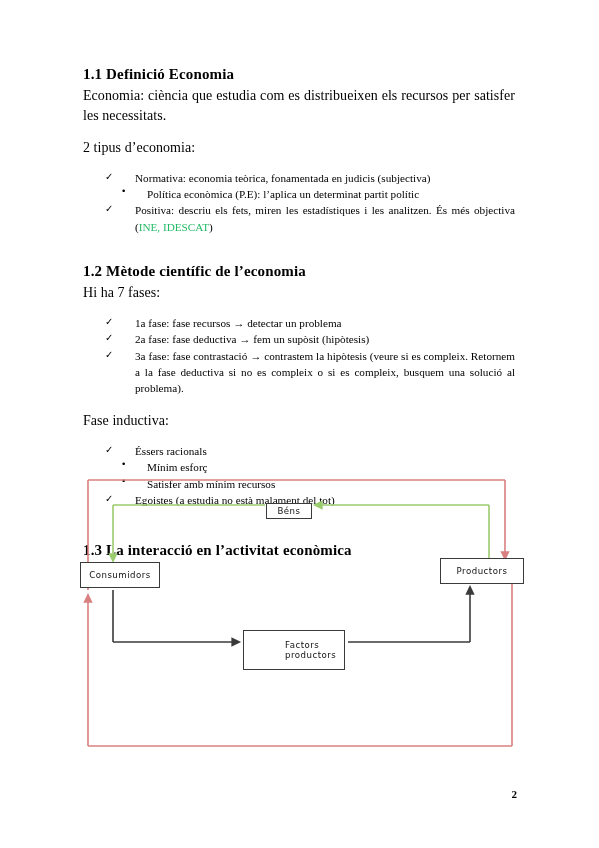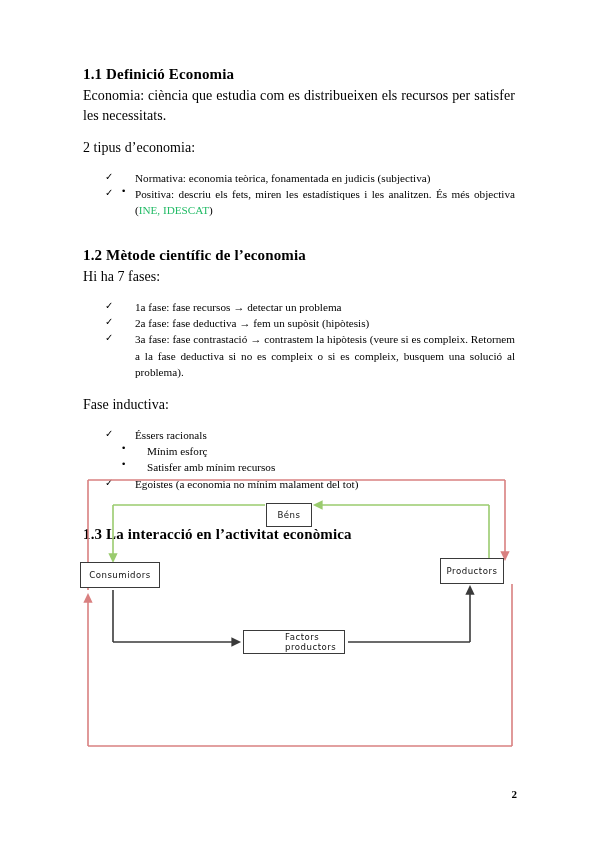--- a/index.html
+++ b/index.html
@@ -128,20 +128,21 @@
 
     <ul class="lvl1">
       <li>
         <span class="mark">✓</span>
         <span>Normativa: economia teòrica, fonamentada en judicis (subjectiva)</span>
       </li>
     </ul>
     <ul class="lvl2">
       <li>
         <span class="mark">•</span>
+        <span>Política econòmica (P.E): l’aplica un determinat partit polític</span>
       </li>
     </ul>
     <ul class="lvl1">
       <li>
         <span class="mark">✓</span>
         <span>Positiva: descriu els fets, miren les estadístiques i les analitzen. És més objectiva (</span><span class="green-src">INE, IDESCAT</span><span>)</span>
       </li>
     </ul>
 
     <div class="spacer-xl"></div>
@@ -181,21 +182,21 @@
         <span>Mínim esforç</span>
       </li>
       <li>
         <span class="mark">•</span>
         <span>Satisfer amb mínim recursos</span>
       </li>
     </ul>
     <ul class="lvl1">
       <li>
         <span class="mark">✓</span>
-        <span>Egoistes (a economia no mínim malament del tot)</span>
+        <span>Egoistes (a estudia no està malament del tot)</span>
       </li>
     </ul>
 
     <div class="spacer-xl"></div>
     <div class="spacer-sm"></div>
 
     <h2 class="heading">1.3 La interacció en l’activitat econòmica</h2>
 
   </div>
 
@@ -232,32 +233,32 @@
       </g>
 
       <g>
         <path d="M113,112 L113,164" stroke="#3a3a3a" stroke-width="1.6" fill="none"></path>
         <path d="M113,164 L236,164" stroke="#3a3a3a" stroke-width="1.6" fill="none" marker-end="url(#ah-black)"></path>
         <path d="M348,164 L470,164" stroke="#3a3a3a" stroke-width="1.6" fill="none"></path>
         <path d="M470,164 L470,112" stroke="#3a3a3a" stroke-width="1.6" fill="none" marker-end="url(#ah-black)"></path>
       </g>
     </svg>
 
-    <div class="nodebox" style="left:266px; top:25px; width:46px; height:24px;">
+    <div class="nodebox" style="left:266px; top:25px; width:46px; height:16px;">
       <span>Béns</span>
     </div>
 
     <div class="nodebox" style="left:80px; top:84px; width:80px; height:26px;">
       <span>Consumidors</span>
     </div>
 
-    <div class="nodebox" style="left:440px; top:80px; width:64px; height:26px;">
+    <div class="nodebox" style="left:440px; top:80px; width:84px; height:26px;">
       <span>Productors</span>
     </div>
 
-    <div class="nodebox" style="left:243px; top:152px; width:102px; height:24px;padding-left:41px;">
+    <div class="nodebox" style="left:243px; top:152px; width:102px; height:40px;padding-left:41px;">
       <span>Factors productors</span>
     </div>
   </div>
 
   <div class="page-num">2</div>
 
 </div>
 
 </body></html>

